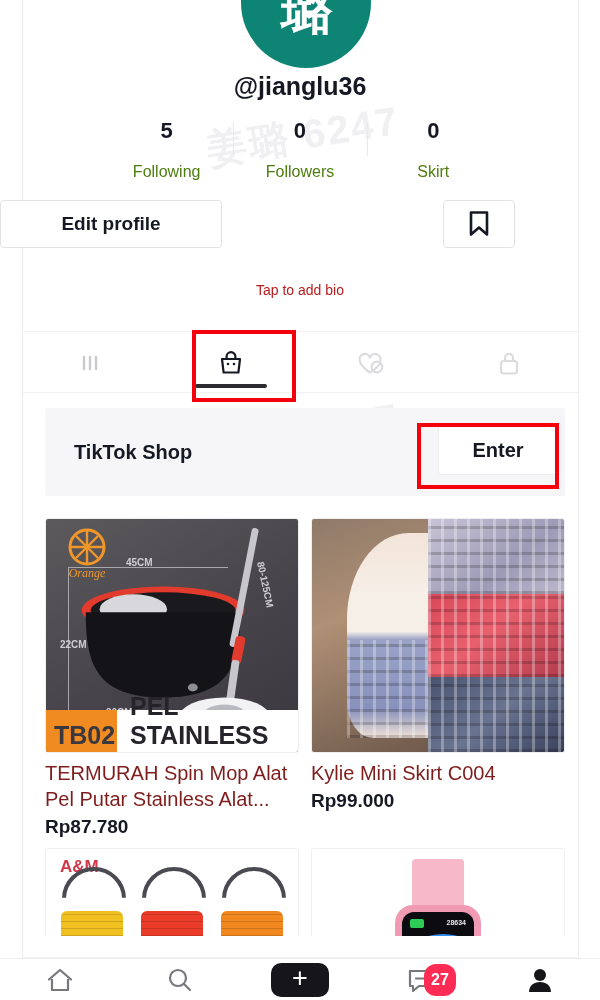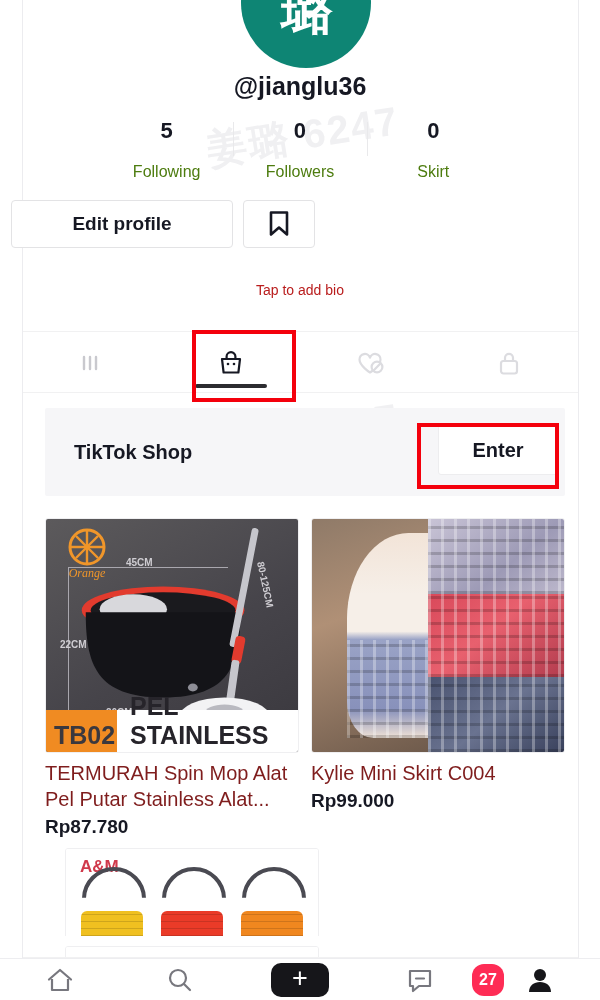--- a/index.html
+++ b/index.html
@@ -57,21 +57,21 @@
   }
   .stat { flex:1; text-align:center; position:relative; }
   .stat-num { font-size:22px; font-weight:700; color:#161823; line-height:26px; }
   .stat-lbl { font-size:16px; color:#4d7c0f; line-height:24px; margin-top:16px; }
   .stat + .stat::before {
     content:""; position:absolute; left:0; top:4px;
     width:1px; height:34px; background:#e9e9eb;
   }
 
   
-  .actions { position:absolute; left:0; top:200px; width:600px; display:flex; justify-content:flex-start; gap:10px;padding-left:11px; }
+  .actions { position:absolute; left:0; top:200px; width:515px; display:flex; justify-content:space-between; gap:10px; }
   .btn-edit {
     width:222px; height:48px; border:1px solid #e3e3e5; border-radius:4px;
     background:#fff; display:flex; align-items:center; justify-content:center;
     font-size:19px; font-weight:700; color:#161823; cursor:pointer;
   }
   .btn-bookmark {
     width:72px; height:48px; border:1px solid #e3e3e5; border-radius:4px;
     background:#fff; display:flex; align-items:center; justify-content:center; cursor:pointer;
   }
 
@@ -183,21 +183,21 @@
     width:100%; height:100%; background:#0c0c10; border-radius:12px; position:relative; overflow:hidden;
   }
   .watch-ic-green { position:absolute; left:8px; top:7px; width:14px; height:9px; background:#2ecc57; border-radius:2px; }
   .watch-ic-steps { position:absolute; right:8px; top:7px; font-size:7px; color:#e8e8ee; font-weight:700; }
   .watch-arc {
     position:absolute; left:8px; top:22px; width:66px; height:40px;
     border:7px solid #2f8ff0; border-radius:50%;
     clip-path:polygon(0 0,100% 0,100% 55%,0 55%);
   }
 
-  .row3-clip { overflow:hidden; height:88px;margin-left:20px; }
+  .row3-clip { overflow:hidden; height:88px; }
 
   
   .bottomnav {
     position:absolute; left:0; bottom:0; width:600px; height:42px;
     background:#ffffff; border-top:1px solid #ededf0;
     display:flex; align-items:center;
   }
   .nav-item { flex:1; display:flex; align-items:center; justify-content:center; position:relative; cursor:pointer; }
   .create-btn {
     width:58px; height:34px; border-radius:10px; background:#16161a; position:relative;
@@ -209,21 +209,21 @@
   }
   .create-btn::after {
     content:""; position:absolute; right:-5px; top:2px; width:18px; height:30px;
     background:#fe2c55; border-radius:0 9px 9px 0; z-index:-1;
   }
   .create-plus { color:#fff; font-size:27px; font-weight:300; line-height:1; margin-top:-3px; }
   .badge {
     position:absolute; left:calc(50% + 4px); top:-2px;
     min-width:32px; height:32px; padding:16px 6px; border-radius:12px;
     background:#fe2c55; color:#fff; font-size:16px; font-weight:700;
-    display:flex; align-items:center; justify-content:center;margin-left:48px;
+    display:flex; align-items:center; justify-content:center;
   }
   .strip-above-nav { position:absolute; left:23px; bottom:42px; width:555px; height:1px; background:#f1f1f2; }
 </style>
 </head>
 <body>
 
 <div id="phone">
 
   <div class="edge-left"></div>
   <div class="edge-right"></div>

